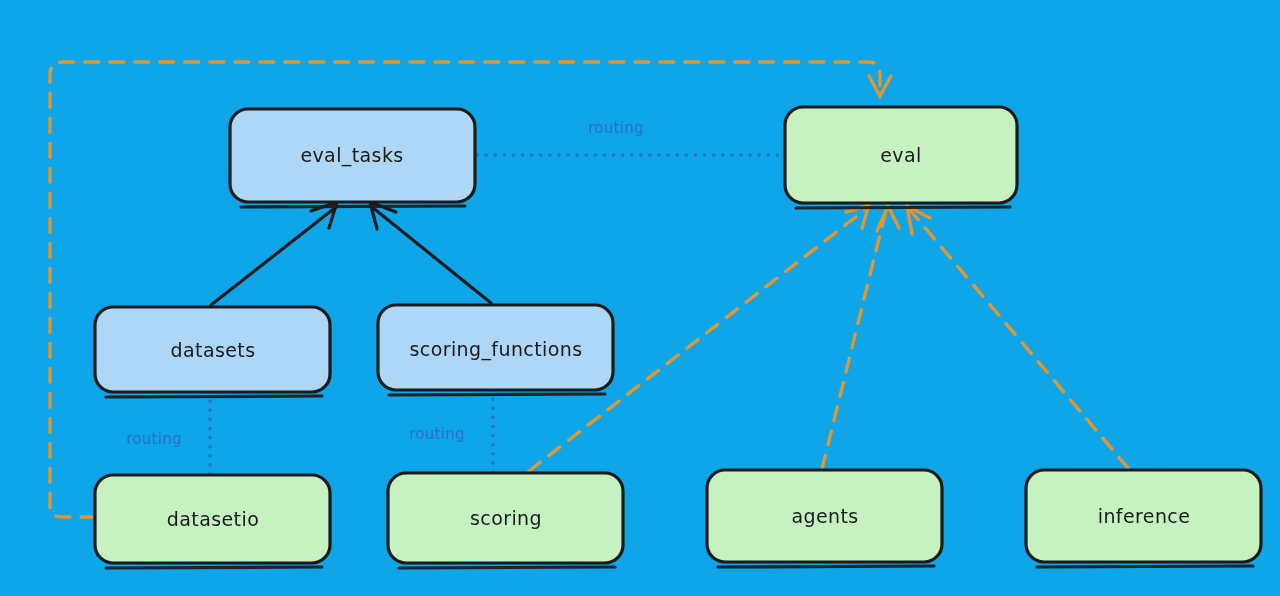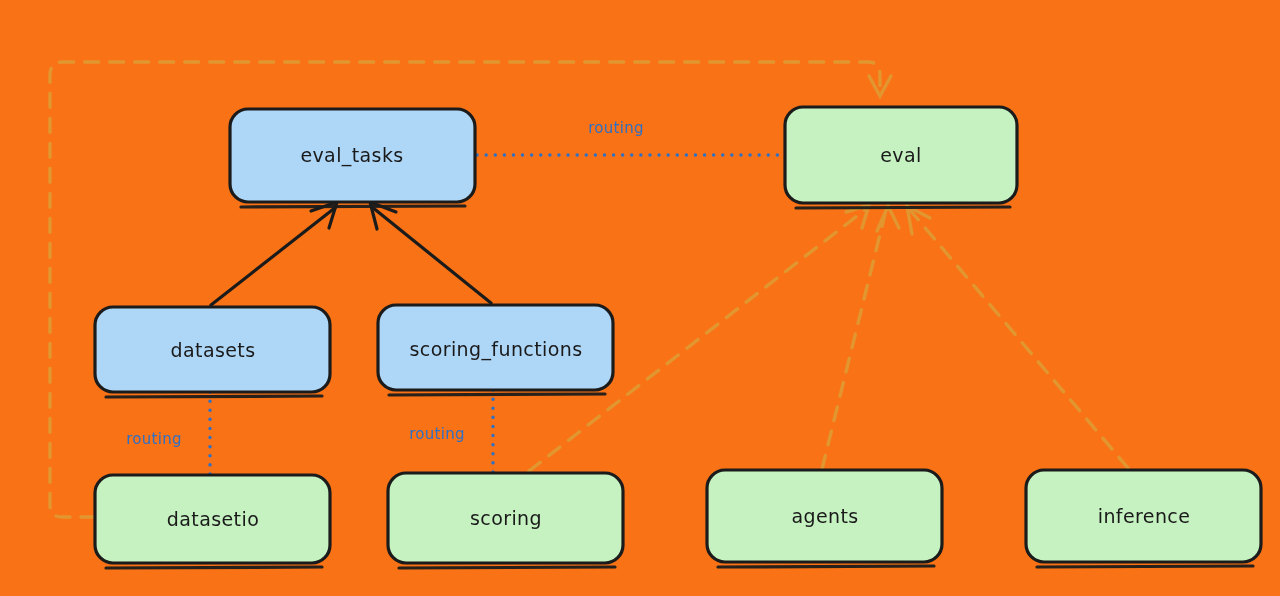--- a/index.html
+++ b/index.html
@@ -10,21 +10,21 @@
   body {
     width: 1280px;
     height: 596px;
     overflow: hidden;
     font-family: "DejaVu Sans", sans-serif;
   }
   #canvas {
     position: relative;
     width: 1280px;
     height: 596px;
-    background: #f97316;
+    background: #0ea5e9;
   }
   #diagram-svg {
     position: absolute;
     top: 0;
     left: 0;
     width: 1280px;
     height: 596px;
   }
   .node-label {
     font-family: "DejaVu Sans", sans-serif;

